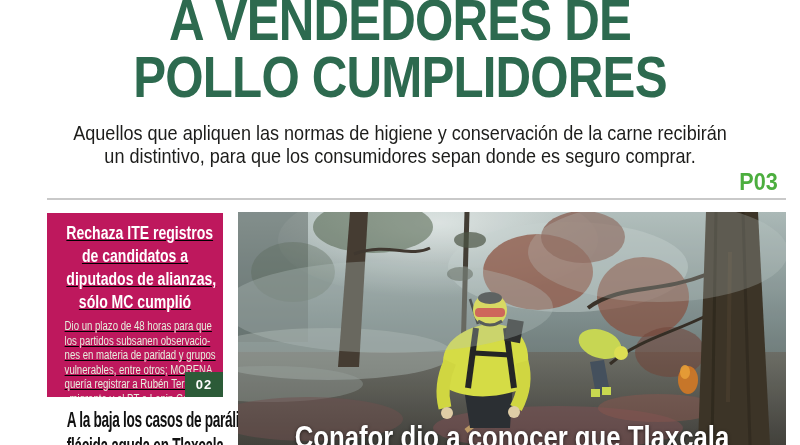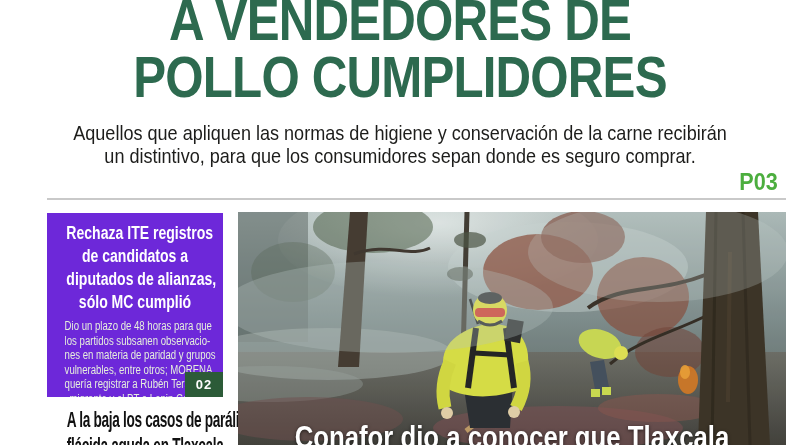--- a/index.html
+++ b/index.html
@@ -28,21 +28,21 @@
     transform:scaleX(0.9); transform-origin:100% 0;
   }
   
   .rule {
     position:absolute; top:198px; left:47px; width:739px; height:2px;
     background:#c9c9c9;
   }
   
   .brief-box {
     position:absolute; left:47px; top:213px; width:176px; height:184px;
-    background:#6d28d9; overflow:hidden;
+    background:#be185d; overflow:hidden;text-decoration:underline;
   }
   .brief-title {
     margin-top:9px; text-align:center; color:#ffffff; font-weight:bold;
     font-size:18px; line-height:23px; transform:scaleX(0.78);
     transform-origin:50% 0; white-space:nowrap;
   }
   .brief-title .bt-line { display:block; }
   .brief-body {
     margin-top:5px; text-align:center; color:#e6eedd;
     font-size:12px; line-height:14.5px; transform:scaleX(0.8);

